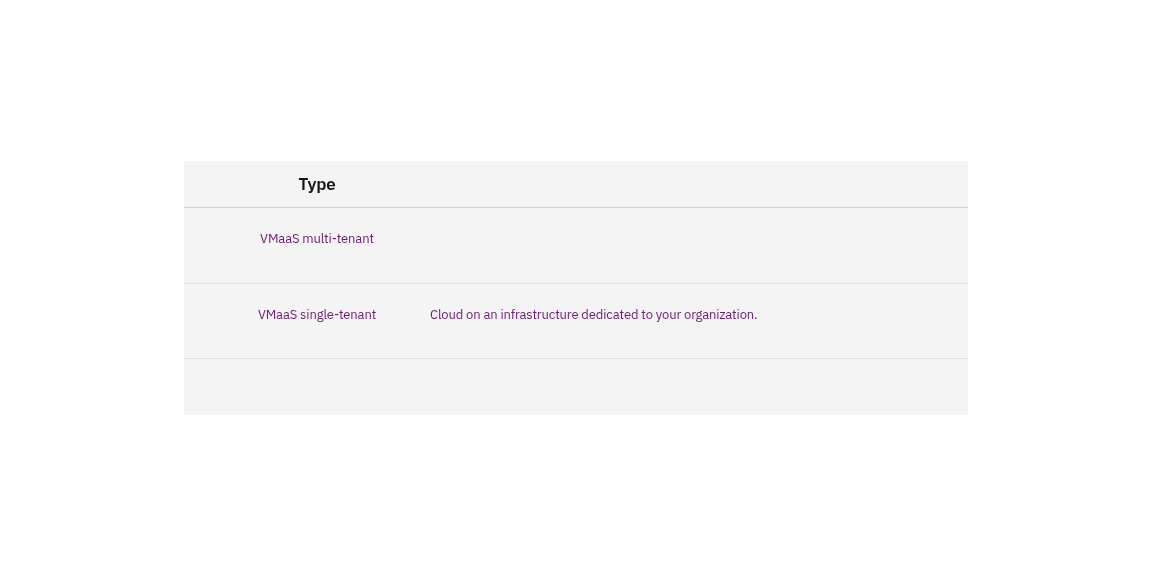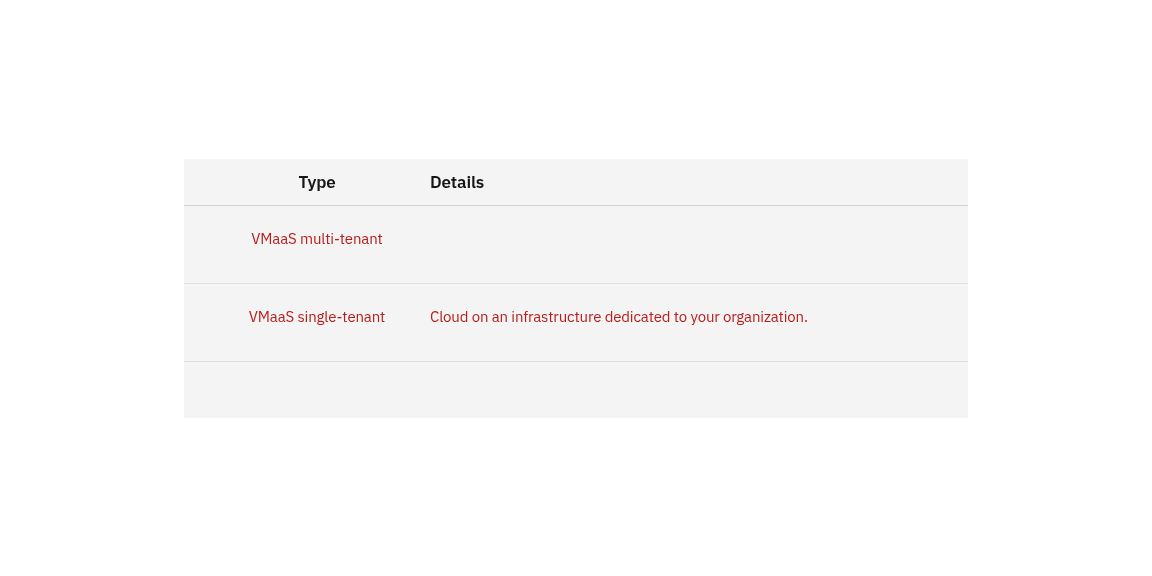--- a/index.html
+++ b/index.html
@@ -41,33 +41,32 @@
     }
     .table-row {
       display: flex;
       border-bottom: 1px solid #e0e0e0;
       padding: 22px 20px 34px 20px;
     }
     .table-row:last-child {
       border-bottom: none;
     }
     .body-cell {
-      font-size: 15px;
-      color: #b91c1c;
+      font-size: 13px;
+      color: #701a75;
       letter-spacing: -0.01em;
       line-height: 1.4;
     }
   </style>
 </head>
 <body>
 
 <div class="table-container">
   <div class="table-header">
     <div class="col-type header-cell">Type</div>
-    <div class="col-details header-cell">Details</div>
   </div>
   <div class="table-row">
     <div class="col-type body-cell">VMaaS multi-tenant</div>
   </div>
   <div class="table-row">
     <div class="col-type body-cell">VMaaS single-tenant</div>
     <div class="col-details body-cell">Cloud on an infrastructure dedicated to your organization.</div>
   </div>
   <div class="table-row">
   </div>

